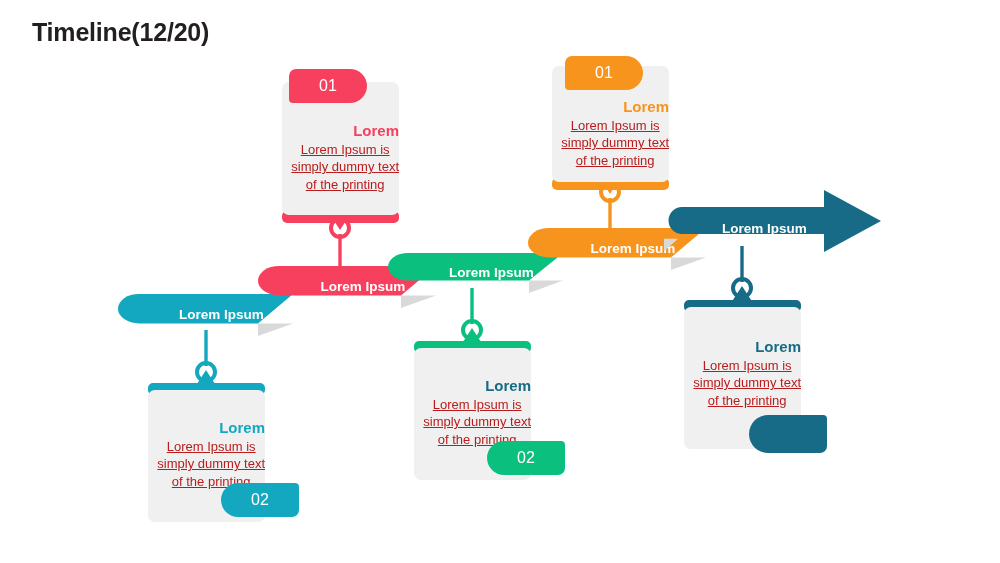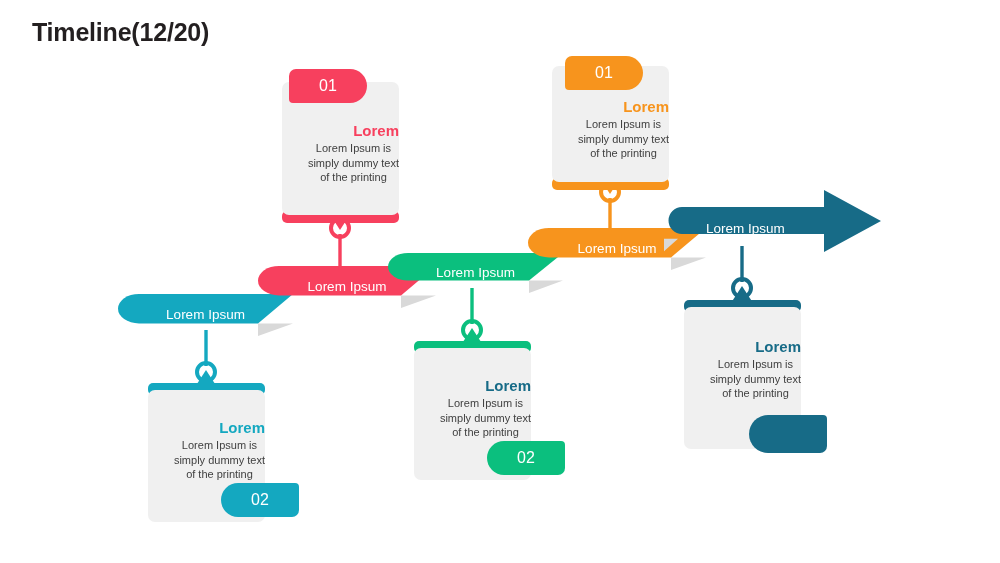--- a/index.html
+++ b/index.html
@@ -17,25 +17,25 @@
   }
 
   
   .ribbon{position:absolute;}
   .ribbon .shadow{
     position:absolute;left:0;top:0;width:100%;height:100%;
     overflow:visible;
   }
   .ribbon .body{position:absolute;left:0;top:0;width:100%;height:100%;}
   .ribbon .label{
-    position:absolute;left:0;top:0;width:100%;height:100%;
+    position:absolute;left:16px;top:0;width:100%;height:100%;
     display:flex;align-items:center;justify-content:center;
     color:#ffffff;font-size:13.5px;
     padding-bottom:2px;box-sizing:border-box;
-    pointer-events:none;white-space:nowrap;
+    pointer-events:none;white-space:nowrap;font-weight:bold;
   }
 
   
   .connector{position:absolute;}
   .connector svg{display:block;overflow:visible;}
 
   
   .card{position:absolute;}
   .card .rail{position:absolute;left:0;top:0;}
   .card .sheet{
@@ -45,21 +45,21 @@
   }
   .card .inner{
     position:absolute;left:0;top:0;width:100%;
     display:flex;flex-direction:column;align-items:flex-end;
     justify-content:center;text-align:center;
   }
   .card .heading{
     font-size:15px;font-weight:bold;margin-bottom:2px;
   }
   .card .body-text{
-    font-size:11px;color:#404040;line-height:1.33;
+    font-size:13px;color:#b91c1c;line-height:1.33;text-decoration:underline;
   }
   .badge{
     position:absolute;display:flex;align-items:center;
     justify-content:center;color:#ffffff;font-size:16px;margin-left:20px;
   }
 </style>
 </head>
 <body>
 
 <div id="stage">

